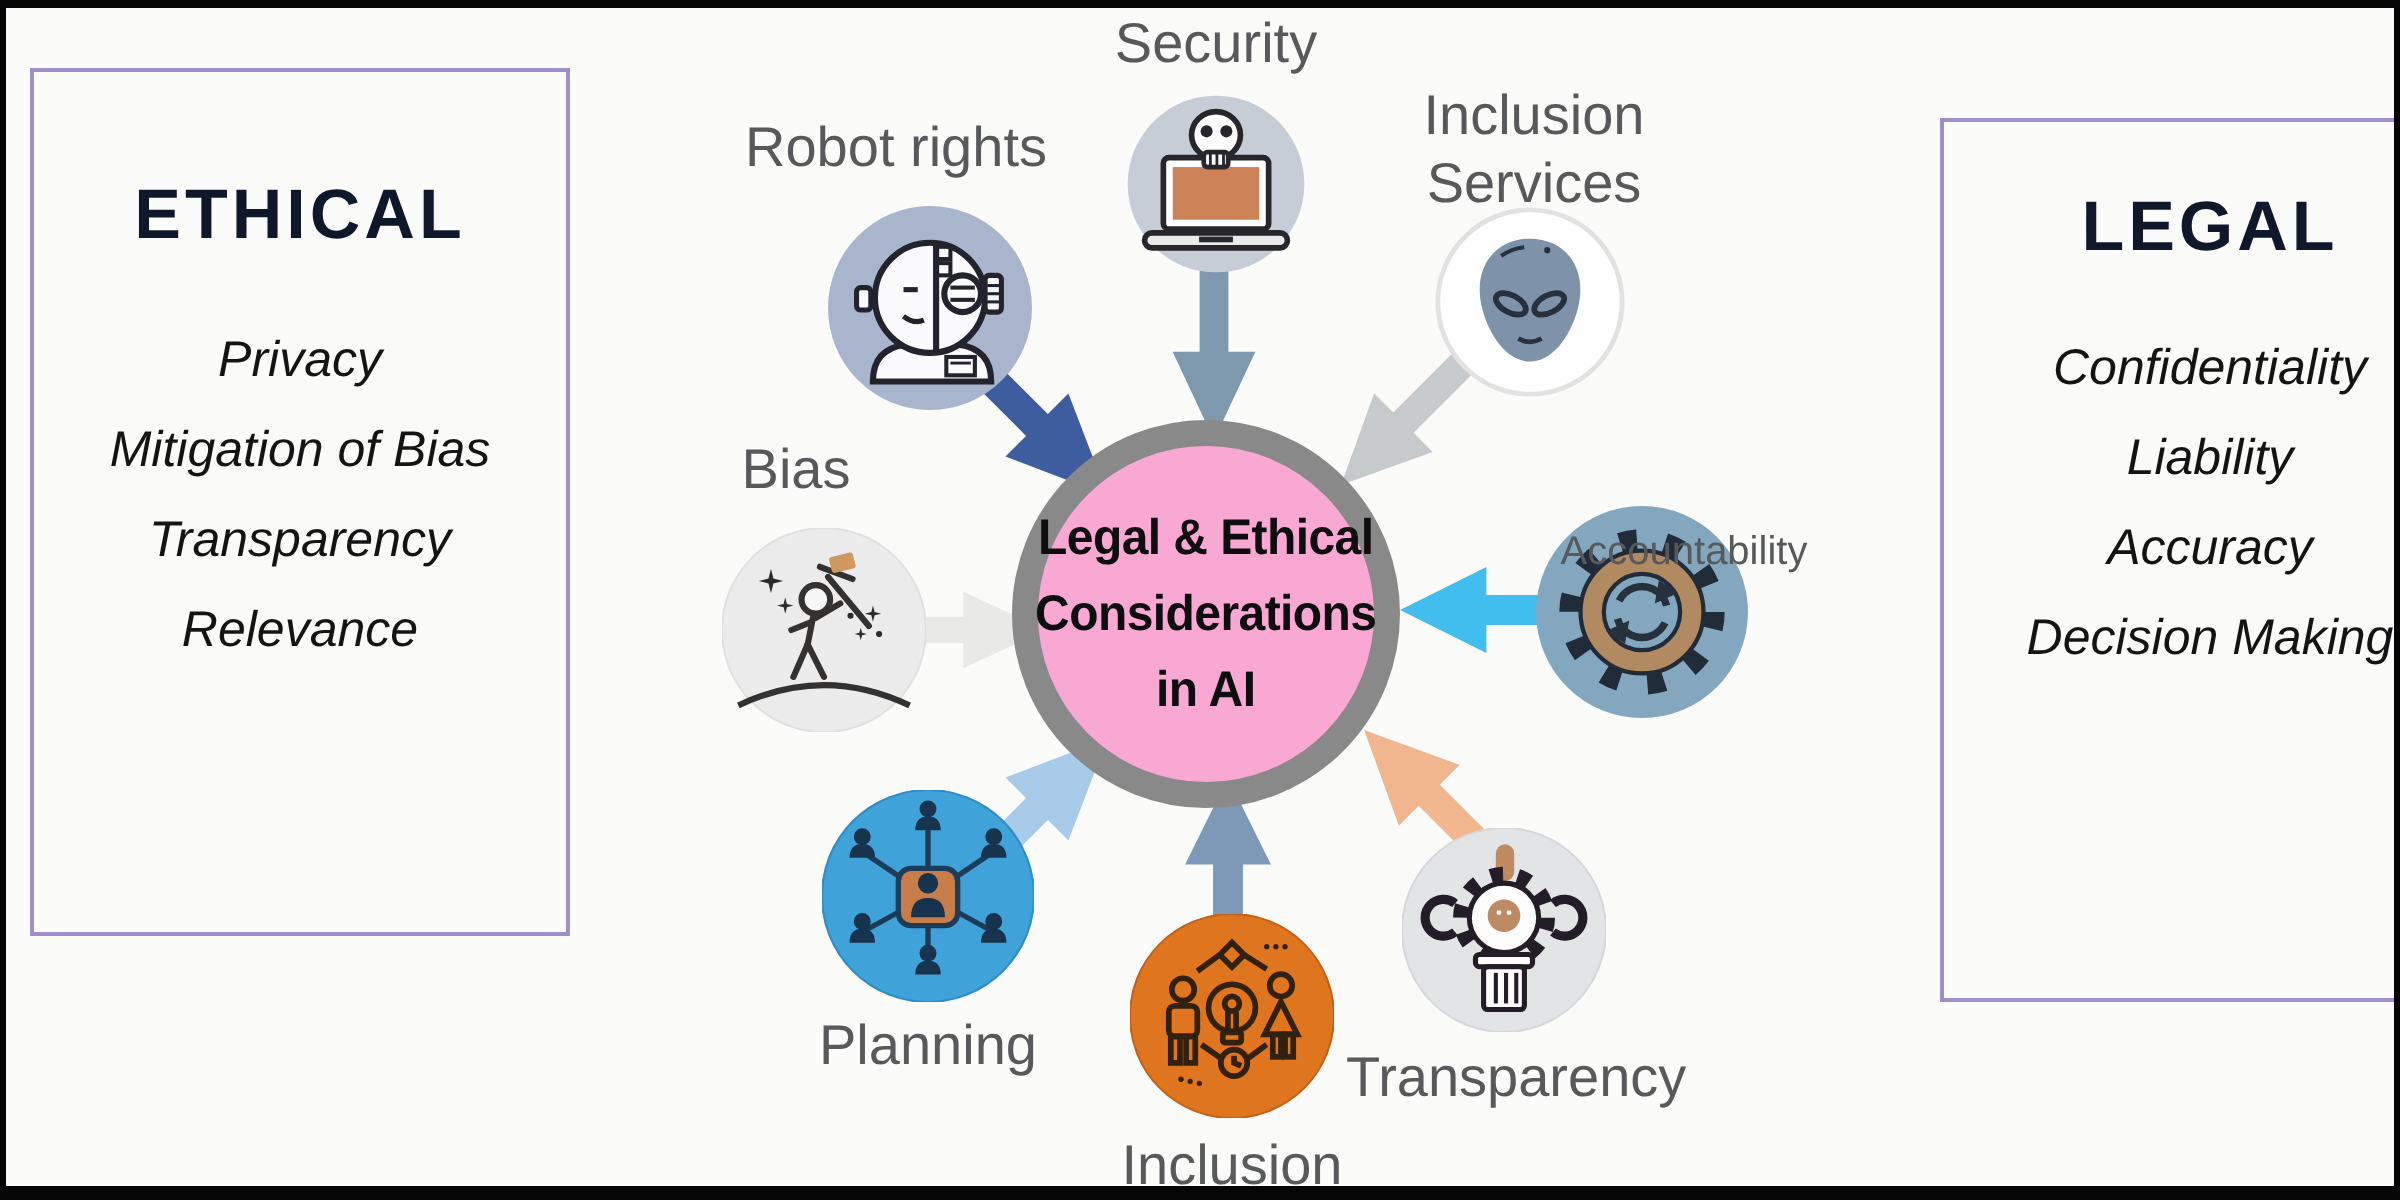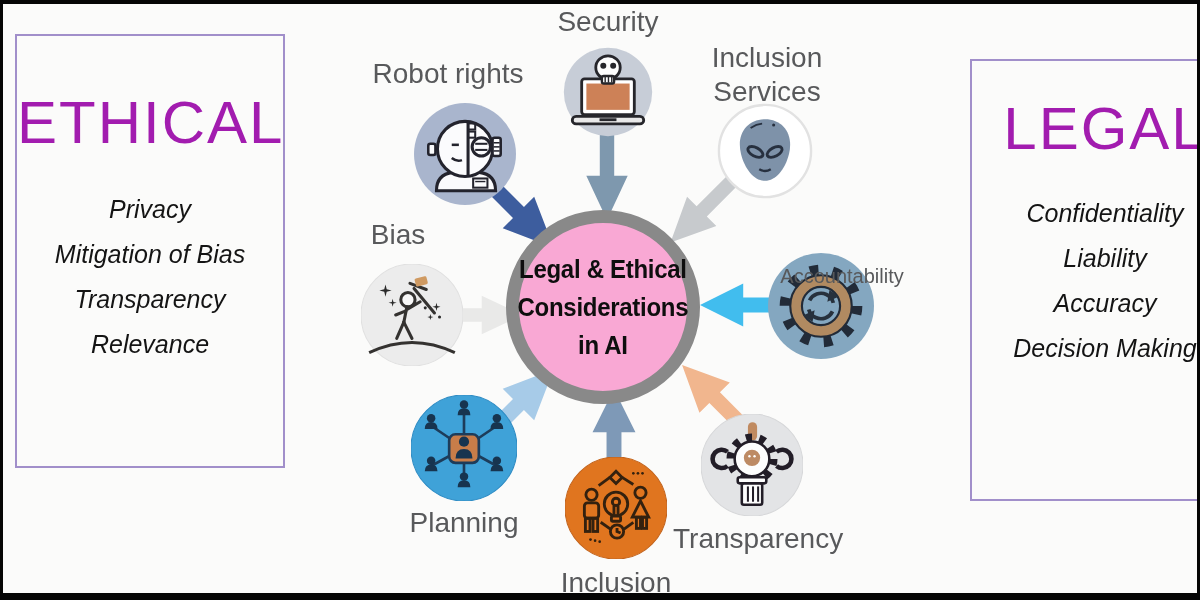--- a/index.html
+++ b/index.html
@@ -6,21 +6,21 @@
   .stage {
     position:relative; width:1200px; height:600px; box-sizing:border-box;
     background:#fbfbfa; overflow:hidden;
     border:4px solid #050505; border-bottom-width:7px; border-left-width:3px; border-right-width:3px;
     font-family:"Liberation Sans", sans-serif;
   }
   
   .side-box { position:absolute; border:2px solid #a18fca; text-align:center; }
   .box-ethical { left:12px; top:30px; width:266px; height:430px; }
   .box-legal   { left:919px; top:55px; width:266px; height:438px;margin-left:48px; }
-  .side-title { font-size:60px; font-weight:400; letter-spacing:2px; color:#a21caf; }
+  .side-title { font-size:35px; font-weight:700; letter-spacing:2px; color:#0f172a; }
   .box-ethical .side-title { margin-top:52px; }
   .box-legal   .side-title { margin-top:33px; }
   .side-list { list-style:none; margin:0; padding:0; font-style:italic; font-size:25px; color:#141414; }
   .box-ethical .side-list { margin-top:30px; }
   .box-legal   .side-list { margin-top:28px; }
   .side-list li { line-height:45px; }
   
   .center-circle {
     position:absolute; left:503px; top:206px; width:168px; height:168px;
     background:#f9a8d4; border:13px solid #898989; border-radius:50%; z-index:6;

